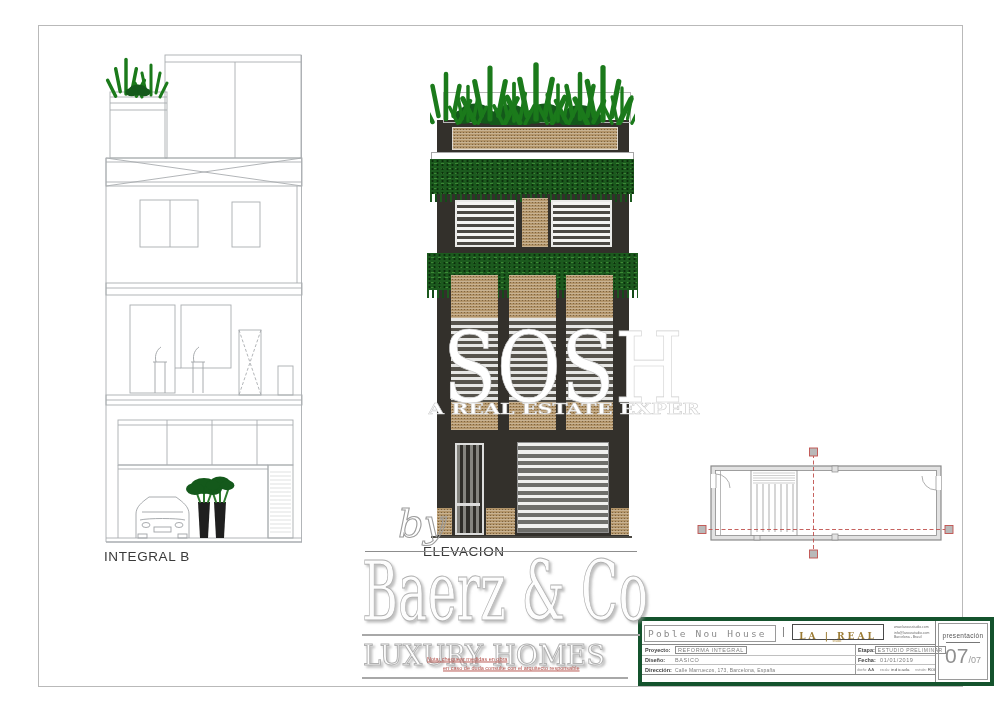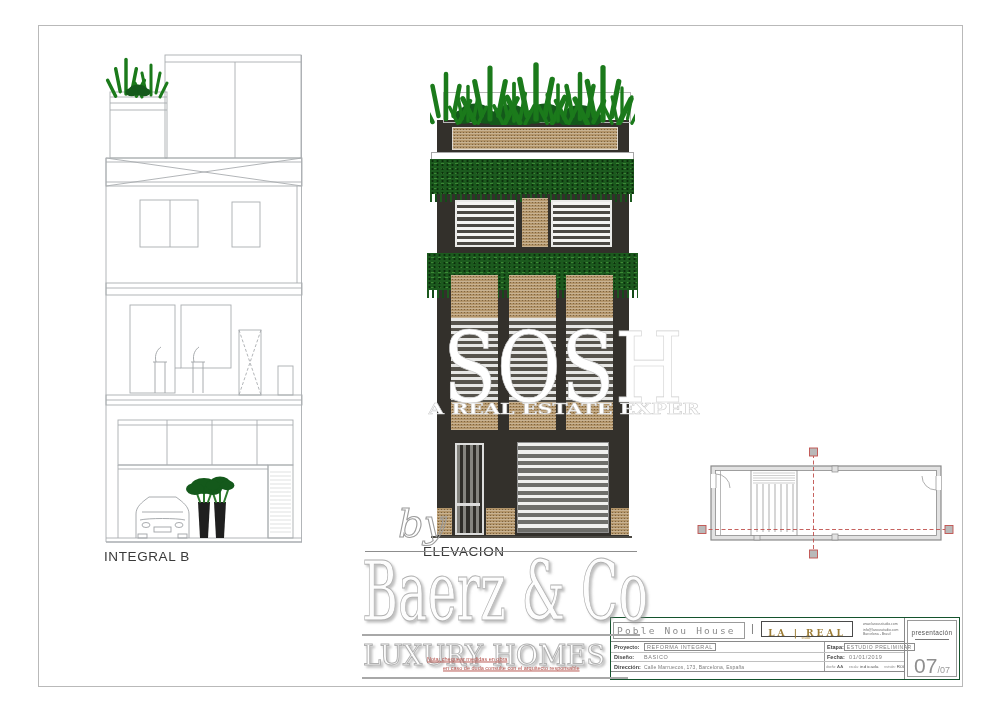--- a/index.html
+++ b/index.html
@@ -271,21 +271,21 @@
     <g stroke="#c0504d" stroke-width="0.9">
       <line x1="9" y1="91.5" x2="256" y2="91.5" stroke-dasharray="4,2.5"></line>
       <line x1="120.5" y1="16" x2="120.5" y2="114" stroke-dasharray="4,2.5"></line>
       <rect x="5" y="87.5" width="8" height="8" fill="#b9b9b9"></rect>
       <rect x="252" y="87.5" width="8" height="8" fill="#b9b9b9"></rect>
       <rect x="116.5" y="10" width="8" height="8" fill="#b9b9b9"></rect>
       <rect x="116.5" y="112" width="8" height="8" fill="#b9b9b9"></rect>
     </g>
   </svg>
 
-  <div class="abs" style="left:610px;top:617px;width:348px;height:61px;border:1px solid #14532d;background:#fff;z-index:5;">
+  <div class="abs" style="left:638px;top:617px;width:348px;height:61px;border:4px solid #14532d;background:#fff;z-index:5;">
 
     <div class="abs" style="left:2px;top:4px;width:130px;height:15px;border:1px solid #9a9a9a;">
       <span style="font-family:'DejaVu Sans Mono',monospace;font-size:9.5px;color:#8b8b8b;letter-spacing:2.2px;line-height:15px;padding-left:3px;display:block;white-space:nowrap;overflow:hidden;">Poble Nou House</span>
     </div>
     <div class="abs" style="left:140px;top:4px;font-size:11px;color:#777;">|</div>
     <div class="abs" style="left:150px;top:3px;width:90px;height:14px;border:1px solid #4a4a4a;text-align:center;">
       <span style="font-family:'DejaVu Serif',serif;font-weight:bold;font-size:9px;color:#9c7c35;letter-spacing:3px;line-height:14px;white-space:nowrap;">LA | REAL</span>
     </div>
     <div class="abs" style="left:150px;top:17.5px;width:90px;text-align:center;font-size:6px;color:#b08d3f;transform:scale(.55);transform-origin:center top;">studio</div>
     <div class="abs tiny" style="left:252px;top:4px;">
@@ -329,18 +329,18 @@
           <span class="tb-label" style="margin-left:10px;font-weight:normal;color:#888;">revisión:</span>
           <span class="tb-value" style="font-size:8px;color:#555;margin-left:2px;">R00</span>
         </div>
       </div>
     </div>
     <div class="abs" style="left:0;top:53px;width:293px;border-top:1px solid #8a8a8a;"></div>
 
     <div class="abs" style="left:296px;top:2px;width:48px;height:55px;border:1px solid #9a9a9a;text-align:center;">
       <div style="font-size:6.5px;color:#555;padding-top:8px;letter-spacing:.3px;">presentación</div>
       <div style="width:34px;margin:3px auto 0;border-top:1px solid #777;"></div>
-      <div style="margin-top:14px;">
+      <div style="margin-top:1px;">
         <span style="font-size:21px;color:#8f8f8f;font-family:'Liberation Sans',sans-serif;">07</span><span style="font-size:9px;color:#9a9a9a;">/07</span>
       </div>
     </div>
   </div>
 </div>
 
 </body></html>

